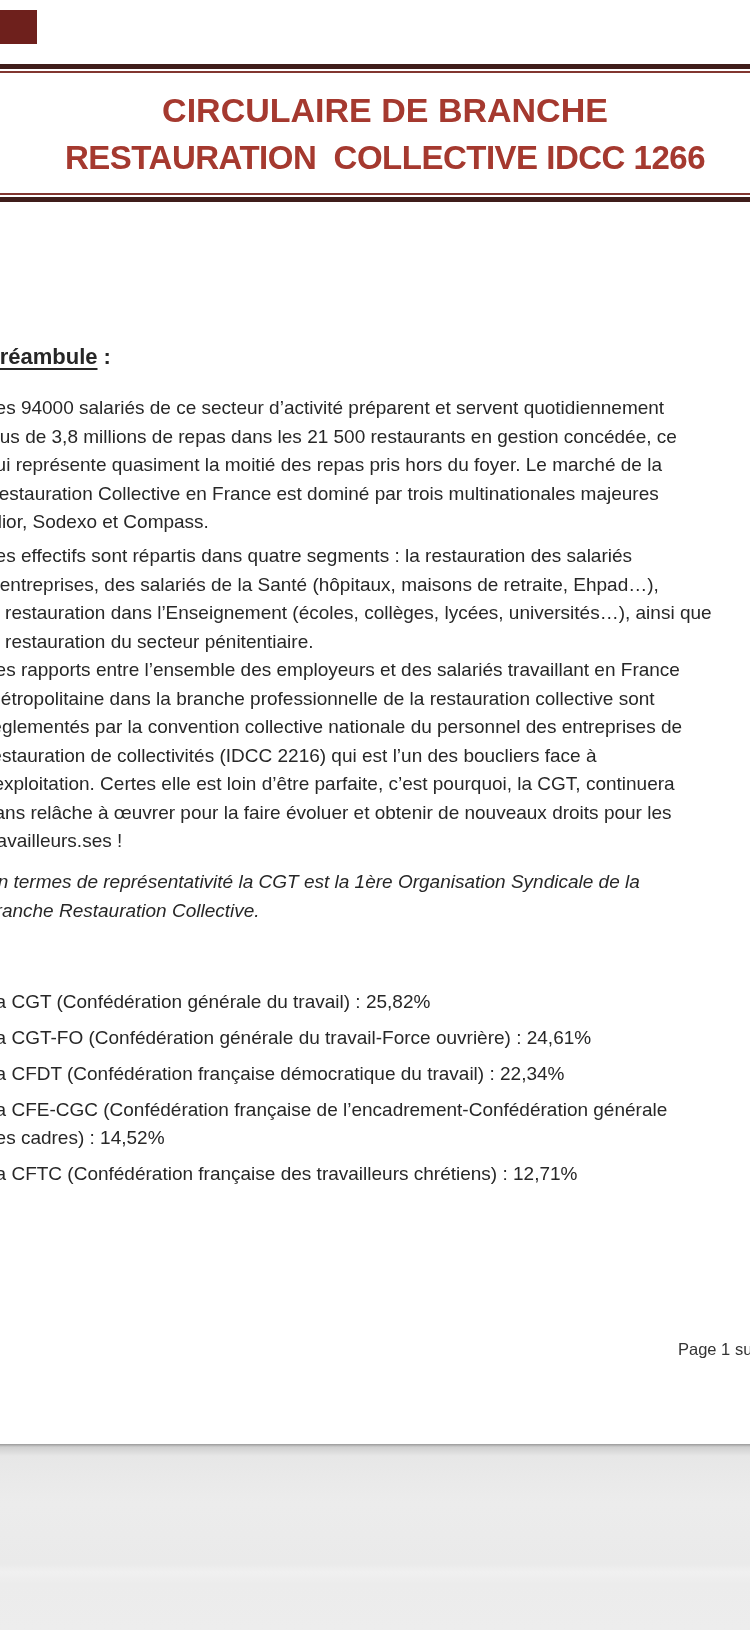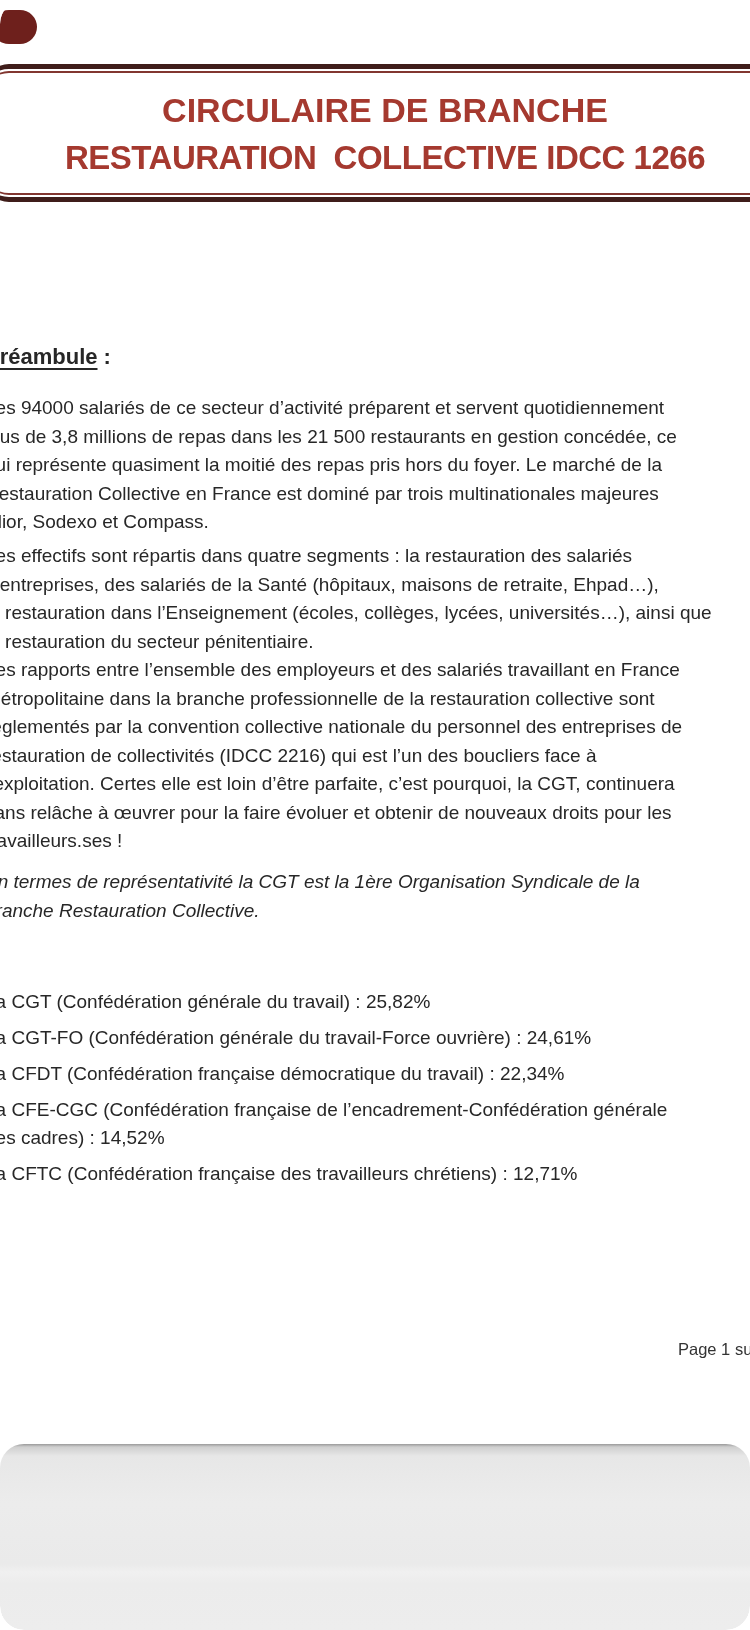--- a/index.html
+++ b/index.html
@@ -3,21 +3,21 @@
 <meta charset="utf-8">
 <style>
   :root{
     --title-red:#A5392F;
     --border-dark:#3F1D1A;
     --border-red:#823630;
     --corner-red:#6E201C;
     --text:#272727;
     --below-gray:#ECECEC;
   }
-  *{margin:0;padding:0;box-sizing:border-box;border-radius:24px;}
+  *{margin:0;padding:0;box-sizing:border-box;}
   html,body{width:750px;height:1630px;overflow:hidden;}
   body{
     position:relative;
     background:#ffffff;
     font-family:"Liberation Sans","DejaVu Sans",sans-serif;
     color:var(--text);
   }
   .page{position:absolute;inset:0;background:#fff;overflow:hidden;}
   .corner-block{
     position:absolute;top:10px;left:-8px;width:45px;height:34px;

